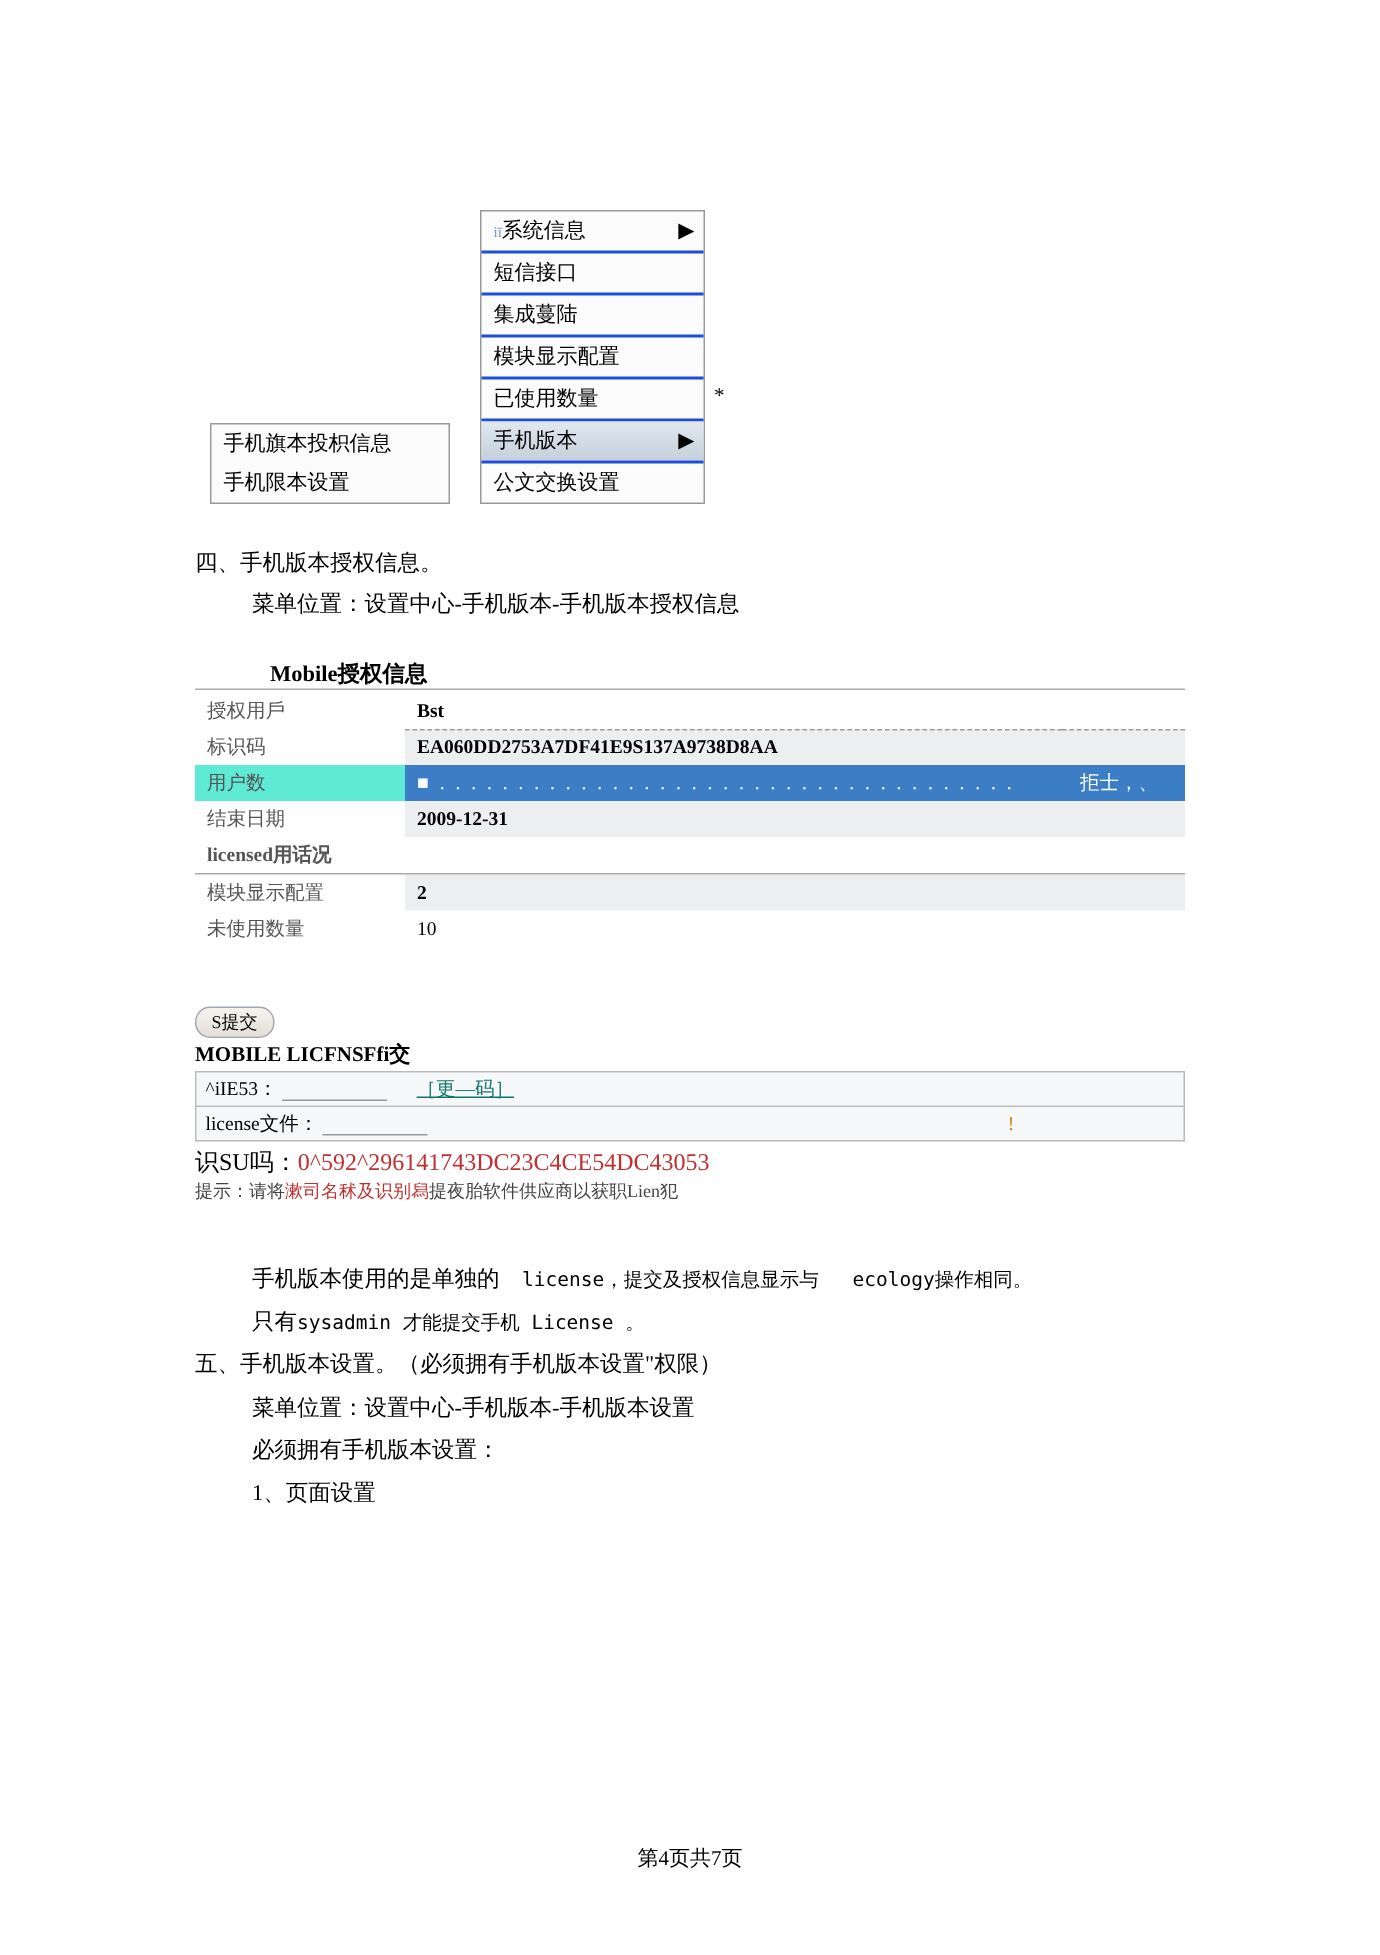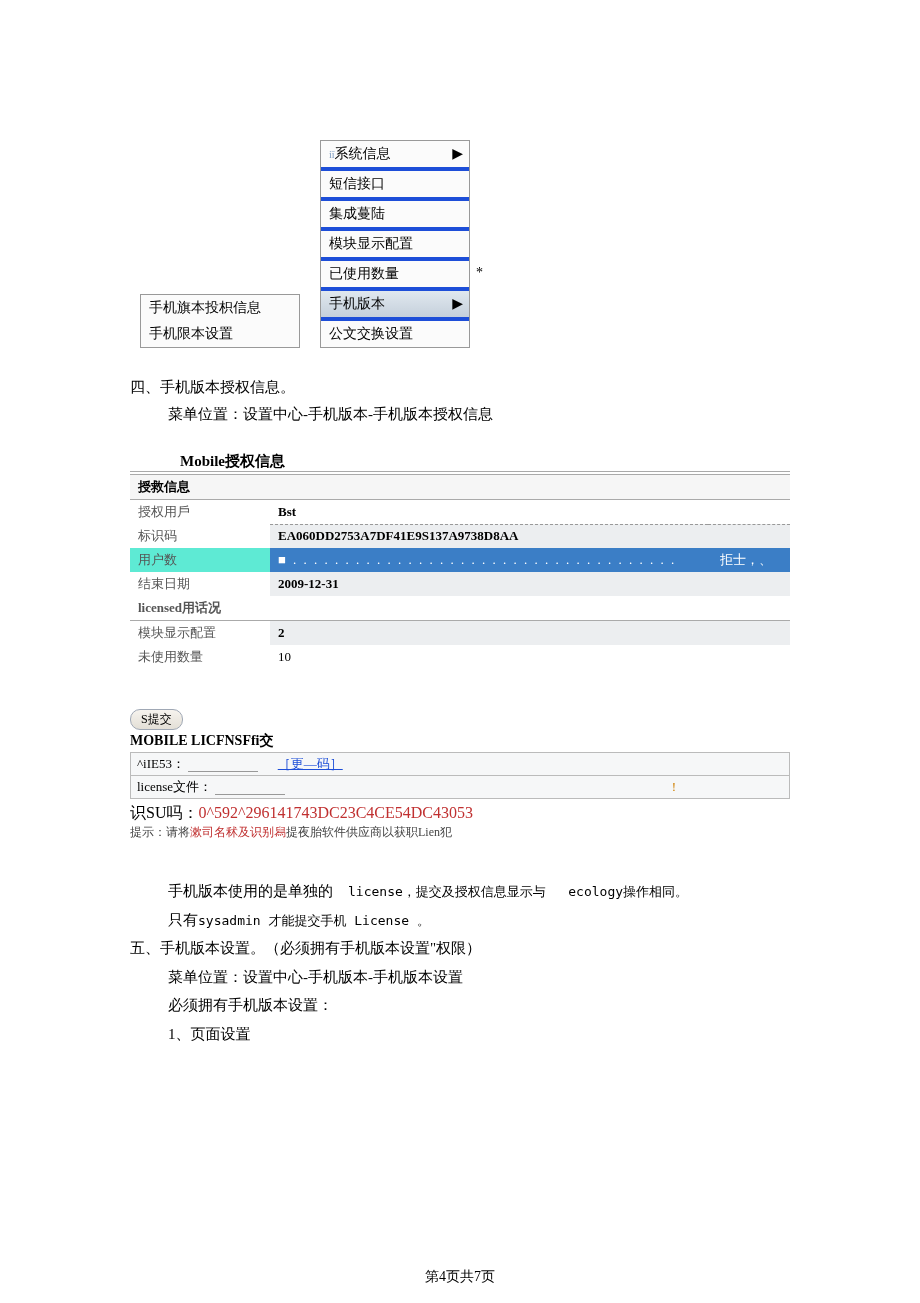--- a/index.html
+++ b/index.html
@@ -23,21 +23,21 @@
       font-size: 14px;
     }
     .main-menu {
       width: 150px;
       border: 1px solid #999;
       background: #fbfbfb;
       margin-left: 10px;
     }
     .main-menu div {
       padding: 4px 8px;
-      border-bottom: 4px solid #1d4ed8;
+      border-bottom: 2px solid #1d4ed8;
       position: relative;
       font-size: 14px;
     }
     .main-menu div:last-child { border-bottom: none; }
     .menu-arrow { position: absolute; right: 6px; }
     .menu-star { position: absolute; right: -14px; }
     .main-menu .highlight {
       background: linear-gradient(#e0e8ef, #c5d0db);
     }
     .section-heading { margin-top: 20px; margin-bottom: 8px; font-size: 15px; }
@@ -96,21 +96,21 @@
       width: 100%;
       border-collapse: collapse;
       font-size: 13px;
       margin-top: 2px;
     }
     .license-table td {
       border: 1px solid #bbb;
       background: #f6f7f8;
       padding: 2px 6px;
     }
-    .license-table .link { color: #1d4ed8; text-decoration: underline; }
+    .license-table .link { color: #0f766e; text-decoration: underline; }
     .license-input {
       border: none;
       border-bottom: 1px solid #999;
       background: transparent;
       width: 70px;
       font-size: 12px;
     }
     .ident-line {
       font-size: 16px;
       margin-top: 4px;
@@ -169,23 +169,20 @@
   </div>
 </div>
 
 <div class="section-heading">四、手机版本授权信息。</div>
 <div class="indent">菜单位置：设置中心-手机版本-手机版本授权信息</div>
 
 <div class="auth-title">Mobile授权信息</div>
 <div class="hr"></div>
 <table class="auth-table">
   <tbody>
-      <tr class="hdr">
-        <td colspan="3">授救信息</td>
-      </tr>
   <tr>
     <td class="label">授权用戶</td>
     <td class="val section-underline" colspan="2">Bst</td>
   </tr>
   <tr>
     <td class="label">标识码</td>
     <td class="val" style="background:#eceef0;" colspan="2">EA060DD2753A7DF41E9S137A9738D8AA</td>
   </tr>
   <tr class="blue-row">
     <td class="label" style="background:#5eead4;color:#555;">用户数</td>

